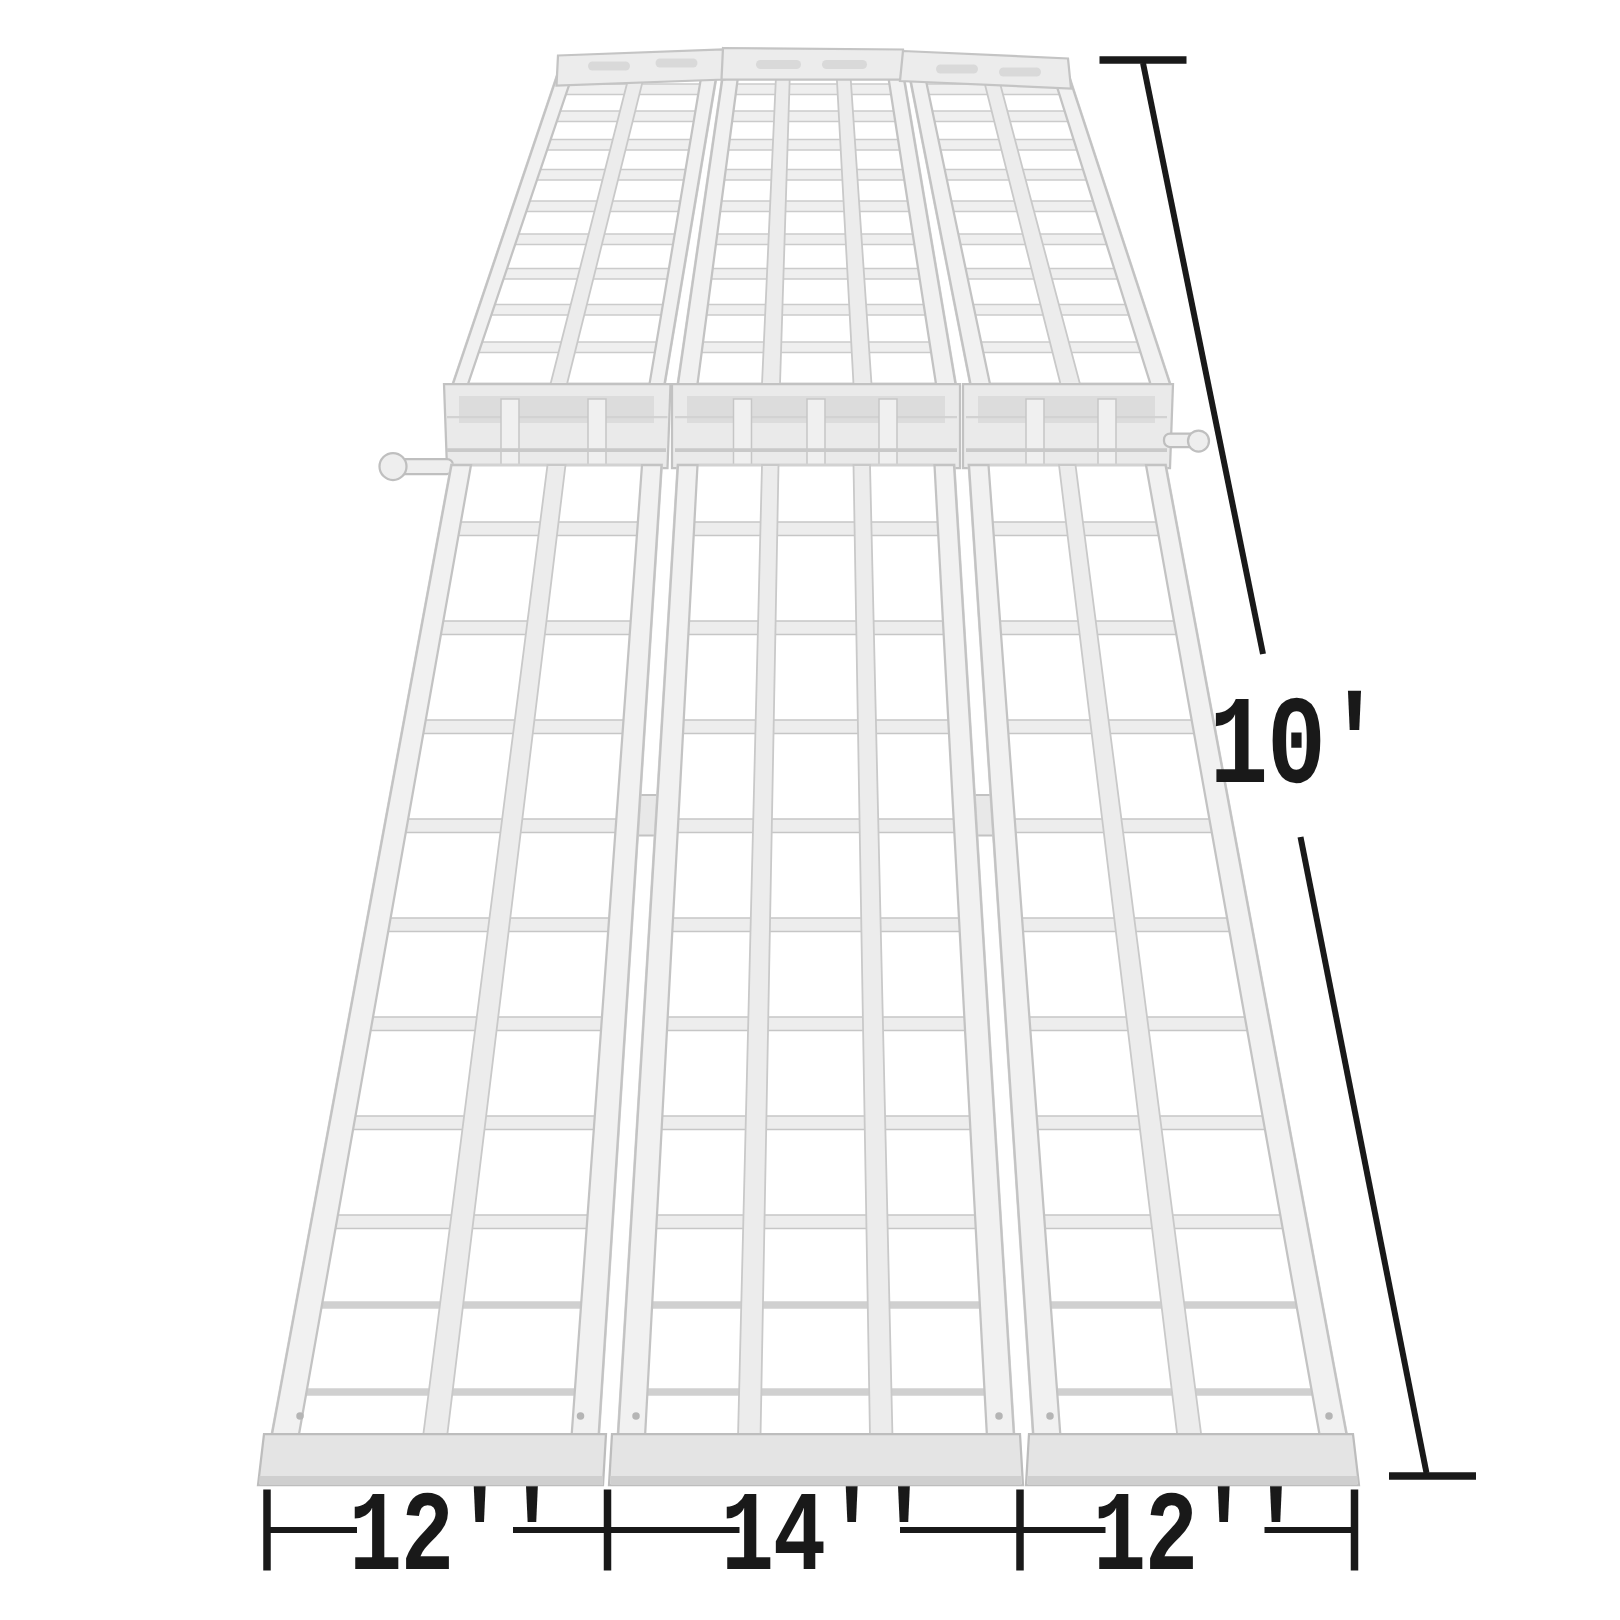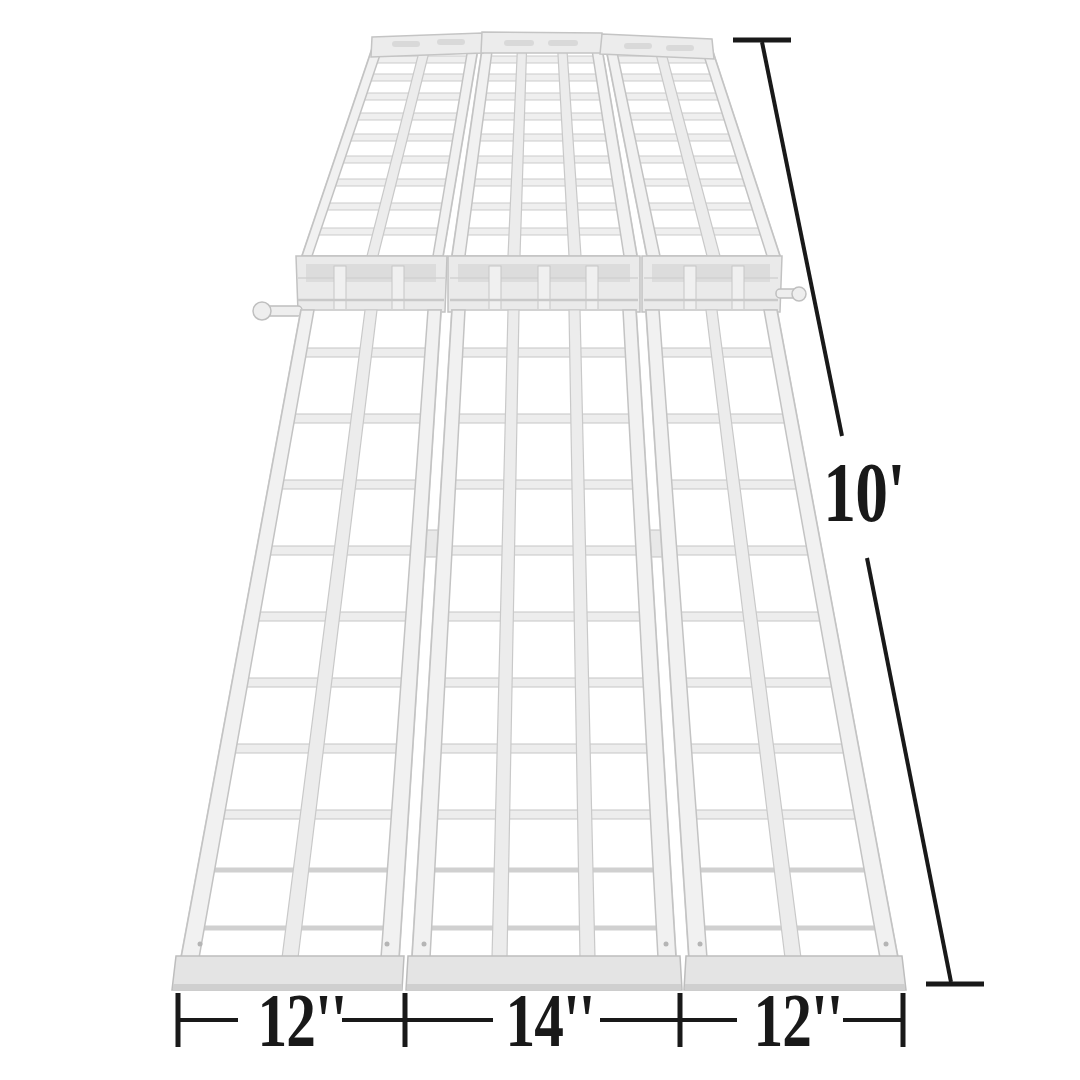--- a/index.html
+++ b/index.html
@@ -1,17 +1,17 @@
 <!DOCTYPE html>
 <html><head>
 <meta charset="utf-8">
 <style>
   html,body{margin:0;padding:0;background:#ffffff;}
   .canvas{position:relative;width:1080px;height:1080px;background:#ffffff;overflow:hidden;
-          font-family:Liberation Serif, serif;}
+          font-family:Liberation Mono, monospace;}
   svg{display:block;}
   .panel-base{fill:#ffffff;stroke:#d2d2d2;stroke-width:2;}
   .rung{fill:#ededed;stroke:#c6c6c6;stroke-width:1;}
   .rung-up{fill:#efefef;stroke:#cbcbcb;stroke-width:1;}
   .rod{stroke:#d0d0d0;stroke-width:5;}
   .rail{fill:#f1f1f1;stroke:#c3c3c3;stroke-width:1.5;}
   .stringer{fill:#ececec;stroke:#c9c9c9;stroke-width:1.2;}
   .foot{fill:#e4e4e4;stroke:#bdbdbd;stroke-width:1.5;}
   .foot-shadow{fill:#cfcfcf;stroke:none;}
   .beam{fill:#eaeaea;stroke:#c2c2c2;stroke-width:1.5;}

